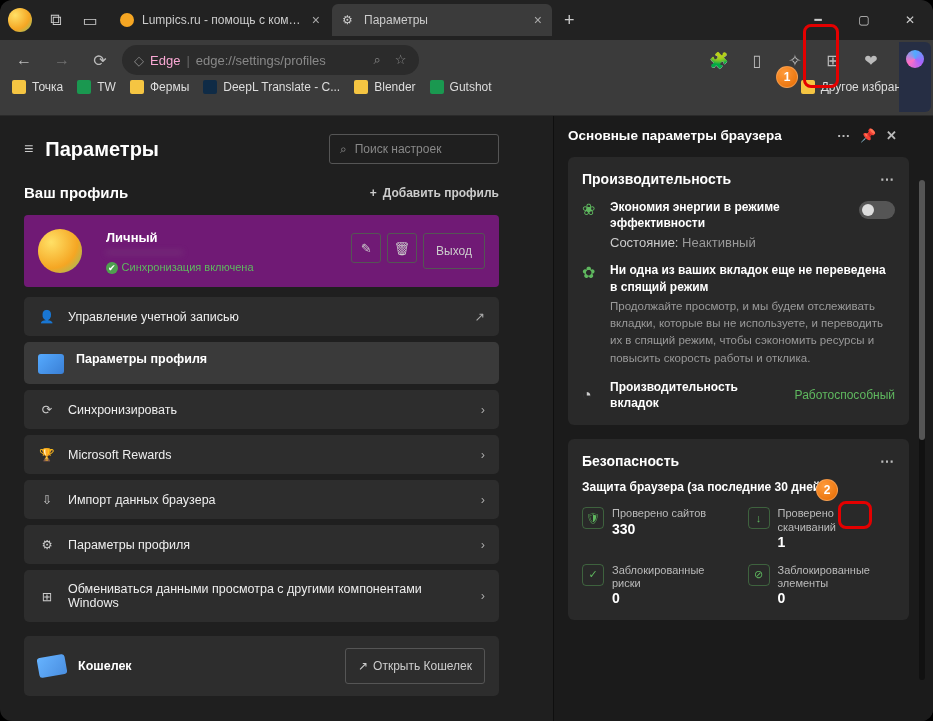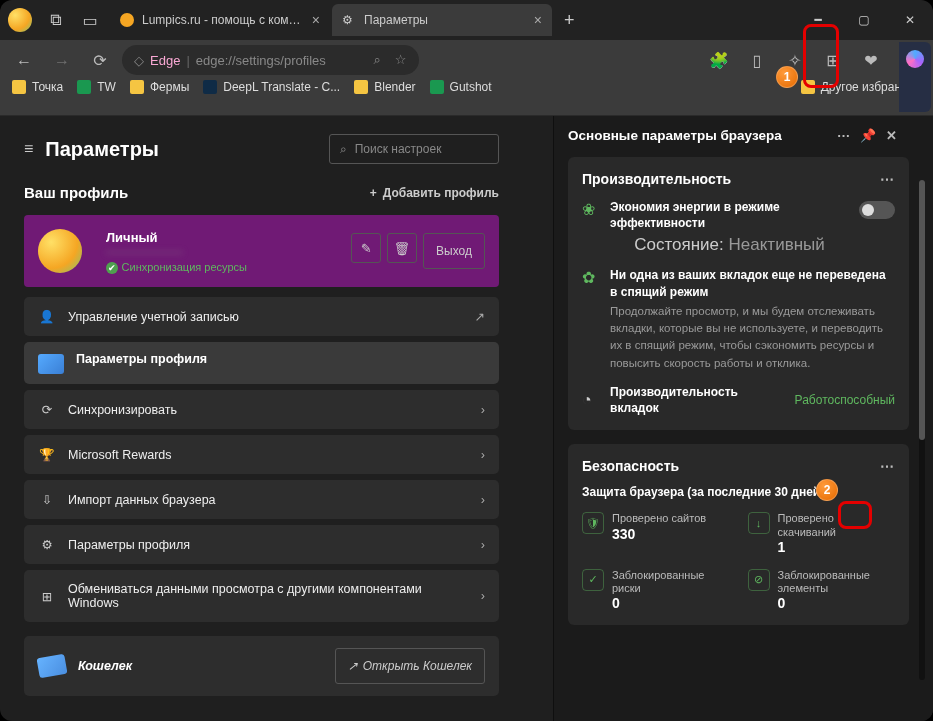--- a/index.html
+++ b/index.html
@@ -56,39 +56,39 @@
 
 .list-item { background: #2d2d2d; border-radius: 5px; padding: 12px 14px; display: flex; align-items: center; color: #eee; font-size: 12.5px; margin-bottom: 6px; gap: 12px; }
 .list-sub { background: #2d2d2d; }
 .list-item .li-icon { width: 18px; text-align: center; color: #ccc; flex-shrink: 0; }
 .list-item .chev { margin-left: auto; color: #aaa; }
 .info-card { background: #3a3a3a; border-radius: 5px; padding: 10px 14px; display: flex; gap: 12px; margin-bottom: 6px; }
 .info-icon { width: 26px; height: 20px; background: linear-gradient(135deg, #55aaff, #3a7fd5); border-radius: 3px; margin-top: 2px; flex-shrink: 0; }
 .info-text { color: #fff; font-size: 12.5px; font-weight: 600; }
 .info-desc { color: #aaa; font-size: 11px; margin-top: 2px; }
 
-.wallet-card { background: #2d2d2d; border-radius: 5px; padding: 12px 14px; display: flex; gap: 12px; margin-top: 14px; align-items: center; font-style: italic; }
+.wallet-card { background: #2d2d2d; border-radius: 5px; padding: 12px 14px; display: flex; gap: 12px; margin-top: 14px; align-items: center; }
 .wallet-icon { width: 28px; height: 20px; background: linear-gradient(135deg, #66b3ff, #4a8ee0); border-radius: 3px; transform: rotate(-10deg); flex-shrink: 0; }
 .wallet-open { margin-left: auto; }
 
 
 .right { width: 380px; background: #1b1b1b; border-left: 1px solid #0f0f0f; padding: 12px 0 12px 14px; display: flex; flex-direction: column; margin-left: 44px; }
 .right-inner { padding-right: 24px; overflow-y: hidden; }
 .panel-header { display: flex; align-items: center; color: #fff; font-size: 13.5px; font-weight: 600; margin-bottom: 14px; padding-right: 12px; }
 .panel-icons { margin-left: auto; display: flex; gap: 10px; color: #bbb; font-size: 13px; }
 
 .card { background: #292929; border-radius: 6px; padding: 14px; margin-bottom: 14px; }
 .card-title { color: #fff; font-size: 14px; font-weight: 600; display: flex; }
 .card-more { margin-left: auto; color: #bbb; letter-spacing: 1px; font-size: 14px; }
 .row { display: flex; align-items: flex-start; gap: 10px; margin-top: 12px; }
 .row-icon { width: 18px; height: 18px; flex-shrink: 0; margin-top: 1px; }
 .leaf { color: #5fb85f; }
 .row-text { color: #fff; font-size: 12px; font-weight: 600; line-height: 1.35; flex: 1; }
 .row-desc { color: #9a9a9a; font-size: 11.5px; line-height: 1.5; margin-top: 3px; font-weight: 400; }
-.state { color: #ccc; font-size: 17px; margin-top: 4px; text-align: center; }
+.state { color: #ccc; font-size: 13px; margin-top: 4px; }
 .state .val { color: #999; }
 .toggle { width: 36px; height: 18px; background: #555; border-radius: 9px; position: relative; flex-shrink: 0; margin-top: 2px; }
 .toggle::after { content: ""; width: 12px; height: 12px; background: #ddd; border-radius: 50%; position: absolute; top: 3px; left: 3px; }
 .perf-status { color: #5fb85f; font-size: 12px; margin-left: auto; }
 
 .sec-grid { display: grid; grid-template-columns: 1fr 1fr; gap: 14px 18px; margin-top: 12px; }
 .sec-item { display: flex; gap: 8px; }
 .sec-i { width: 22px; height: 22px; border-radius: 4px; display: flex; align-items: center; justify-content: center; font-size: 11px; flex-shrink: 0; }
 .sec-i.green { color: #5fb85f; border: 1px solid rgba(95,184,95,0.4); }
 .sec-label { color: #bbb; font-size: 11px; line-height: 1.2; }
@@ -205,21 +205,21 @@
           <span>+</span>
           <span>Добавить профиль</span>
         </div>
     </div>
 
     <div class="profile-card">
       <div class="avatar"></div>
       <div class="prof-info">
         <div class="prof-name">Личный</div>
         <div class="prof-email">———————</div>
-        <div class="prof-sync">Синхронизация ресурсы</div>
+        <div class="prof-sync">Синхронизация включена</div>
       </div>
       <div class="prof-actions">
         <div class="icon-btn">✎</div>
         <div class="icon-btn">🗑</div>
         <div class="text-btn">Выход</div>
       </div>
     </div>
 
     <div class="list-item">
       <span class="li-icon">👤</span>

